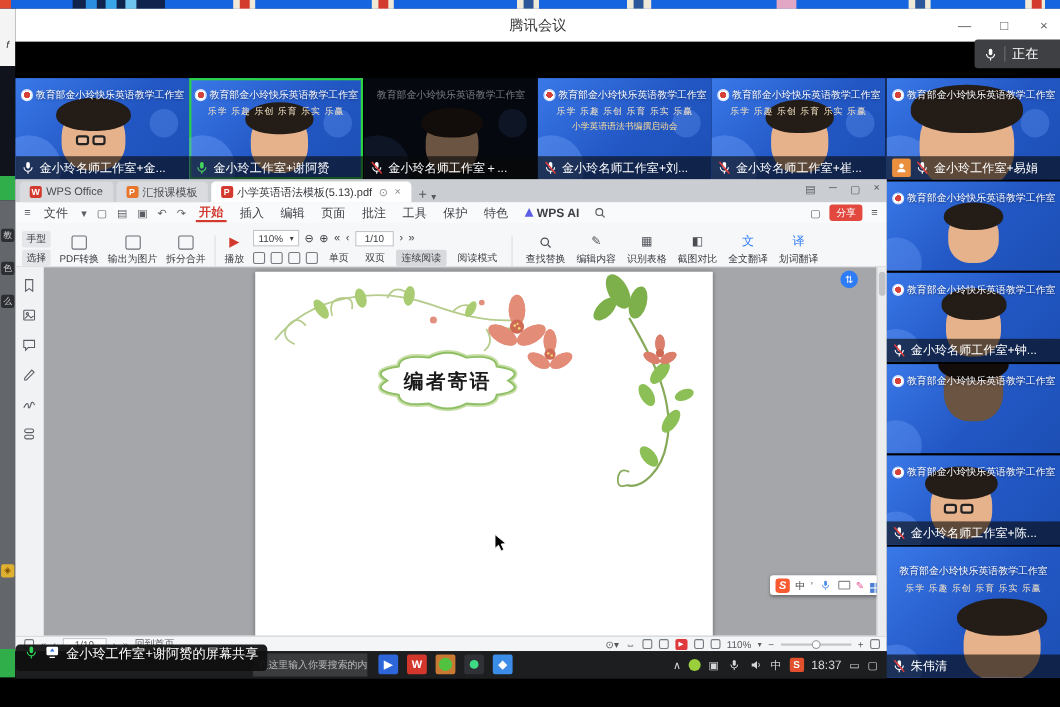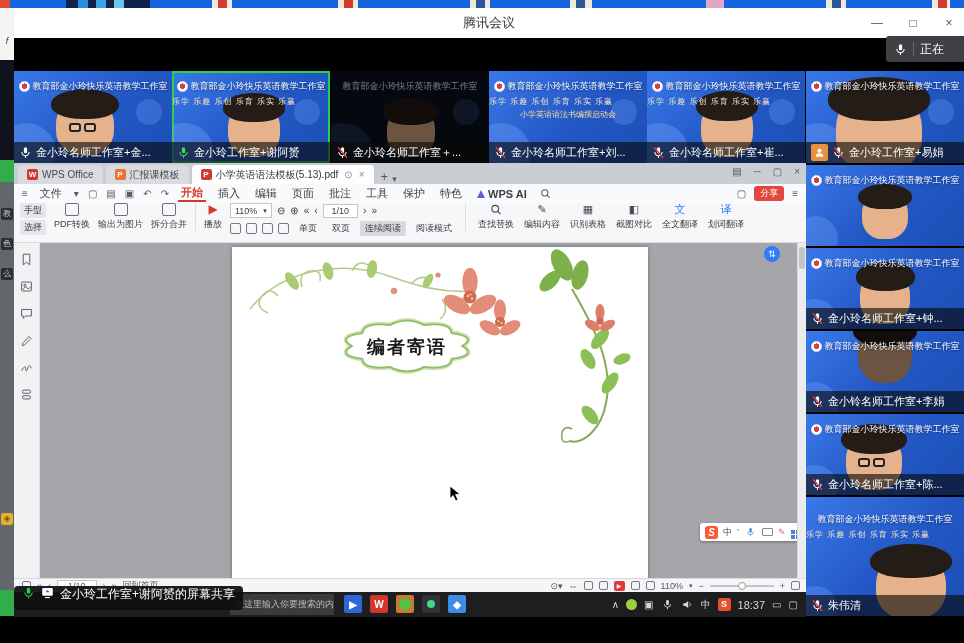--- a/index.html
+++ b/index.html
@@ -36,21 +36,21 @@
     border-radius:50%; background:rgba(120,170,255,.28); }
   .tile.dark { background:#05080f; }
   .tile.dark::before,.tile.dark::after { background:rgba(70,100,170,.15); }
   .tile.active { outline:2px solid #2bd245; outline-offset:-2px; }
   .banner { position:absolute; top:9px; left:2px; right:2px; display:flex; align-items:center;
     justify-content:center; gap:3px; z-index:2; }
   .logo-dot { width:11px; height:11px; border-radius:50%; flex:0 0 11px;
     background:radial-gradient(circle at 50% 48%, #d6423a 0 44%, #fff 45%); border:1px solid #dfe9ff; }
   .banner-text { color:#fff; font-weight:normal; font-size:9px; white-space:nowrap;
     text-shadow:0 1px 2px rgba(0,0,30,.5); }
-  .banner-sub { position:absolute; top:25px; left:0; right:0; text-align:left; font-size:8px;
+  .banner-sub { position:absolute; top:25px; left:0; right:0; text-align:center; font-size:8px;
     color:#f3e3c6; letter-spacing:1px; white-space:nowrap; z-index:2; }
   .banner-event { position:absolute; top:38px; left:0; right:0; text-align:center; font-size:8px;
     color:#ffdf9a; white-space:nowrap; z-index:2; }
   .tile.dark .banner-text,.tile.dark .banner-sub,.tile.dark .banner-event { opacity:.45; }
   .face { position:absolute; background:#e6b28c; border-radius:46% 46% 42% 42%; z-index:1; }
   .face::before { content:""; position:absolute; left:-9%; right:-9%; top:-14%; height:52%;
     background:#241c16; border-radius:50% 50% 45% 45%; }
   .face.dim { background:#6b5442; } .face.dim::before { background:#120d0a; }
   .glasses { position:absolute; z-index:2; display:flex; gap:3px; }
   .glasses i { width:12px; height:9px; border:2px solid #222; border-radius:3px; background:rgba(255,255,255,.15); }
@@ -81,21 +81,21 @@
   .menubar { position:absolute; left:0; top:21px; width:792px; height:19px; background:#f9fafb;
     display:flex; align-items:center; gap:9px; padding:0 8px; font-size:11px; color:#3c3f44; }
   .menubar .mitem { padding:0 3px; }
   .menubar .mitem.on { color:#d33a2f; font-weight:bold; border-bottom:2px solid #d33a2f; }
   .menubar .mini { color:#5a5e64; font-size:10px; }
   .ai-tri { width:0; height:0; border-left:4px solid transparent; border-right:4px solid transparent;
     border-bottom:8px solid #5b5fe8; display:inline-block; margin-right:3px; }
   .menubar-right { position:absolute; right:8px; top:22px; height:17px; display:flex; align-items:center; gap:8px; }
   .share-badge { background:#e2483d; color:#fff; font-size:9px; padding:1px 6px; border-radius:3px; }
   .ribbon { position:absolute; left:0; top:40px; width:792px; height:40px; background:#f6f7f8;
-    border-bottom:1px solid #d8dadd; display:flex; align-items:flex-start; padding:0 6px; gap:8px;
+    border-bottom:1px solid #d8dadd; display:flex; align-items:flex-end; padding:0 6px; gap:8px;
     color:#3a3d42; }
   .rib-stack { display:flex; flex-direction:column; gap:2px; }
   .rib-stack .chip { font-size:9px; padding:1px 4px; border-radius:2px; background:#e4e6e9; white-space:nowrap; }
   .rib-big { display:flex; flex-direction:column; align-items:center; gap:2px; font-size:9px; white-space:nowrap; }
   .ico { width:14px; height:13px; border:1.2px solid #6b6f76; border-radius:2px; display:inline-block; }
   .rib-mid { display:flex; flex-direction:column; gap:3px; }
   .rib-row { display:flex; align-items:center; gap:5px; font-size:10px; }
   .zoombox { border:1px solid #c3c6ca; background:#fff; font-size:9px; padding:0 4px; height:15px;
     display:flex; align-items:center; gap:6px; }
   .pagebox { border:1px solid #c3c6ca; background:#fff; font-size:9px; padding:0 8px; height:14px;
@@ -366,27 +366,20 @@
         </svg>
       <span>金小玲名师工作室+钟...</span>
     </div>
   </div>
   <div class="abs rtile" style="top:331px;height:81px">
     <div class="banner">
         <span class="logo-dot"></span>
       <span class="banner-text">教育部金小玲快乐英语教学工作室</span>
       </div>
     <div class="face dim" style="left:52px;top:-8px;width:54px;height:60px"></div>
-    <div class="namebar">
-      <svg class="mic" style="color:#fff">
-          <use href="#micbase"></use>
-          <use href="#micslash"></use>
-        </svg>
-      <span>金小铃名师工作室+李娟</span>
-    </div>
   </div>
   <div class="abs rtile" style="top:414px;height:81px">
     <div class="banner">
         <span class="logo-dot"></span>
       <span class="banner-text">教育部金小玲快乐英语教学工作室</span>
       </div>
     <div class="face" style="left:40px;top:18px;width:56px;height:58px"></div>
     <div class="glasses" style="left:52px;top:44px">
         <i></i>
         <i></i>

